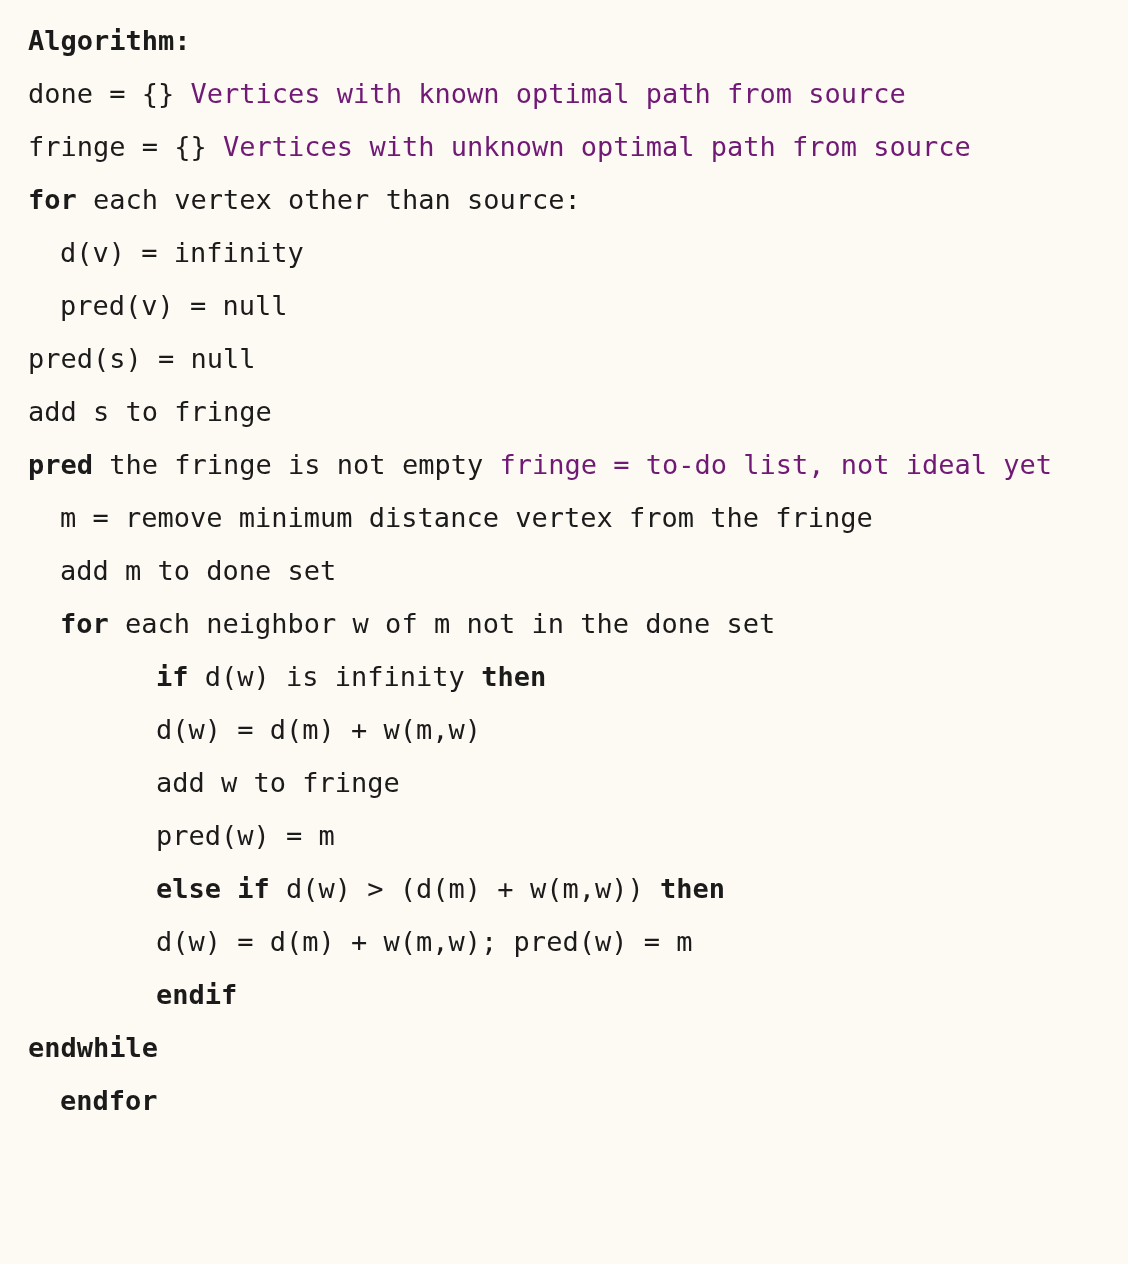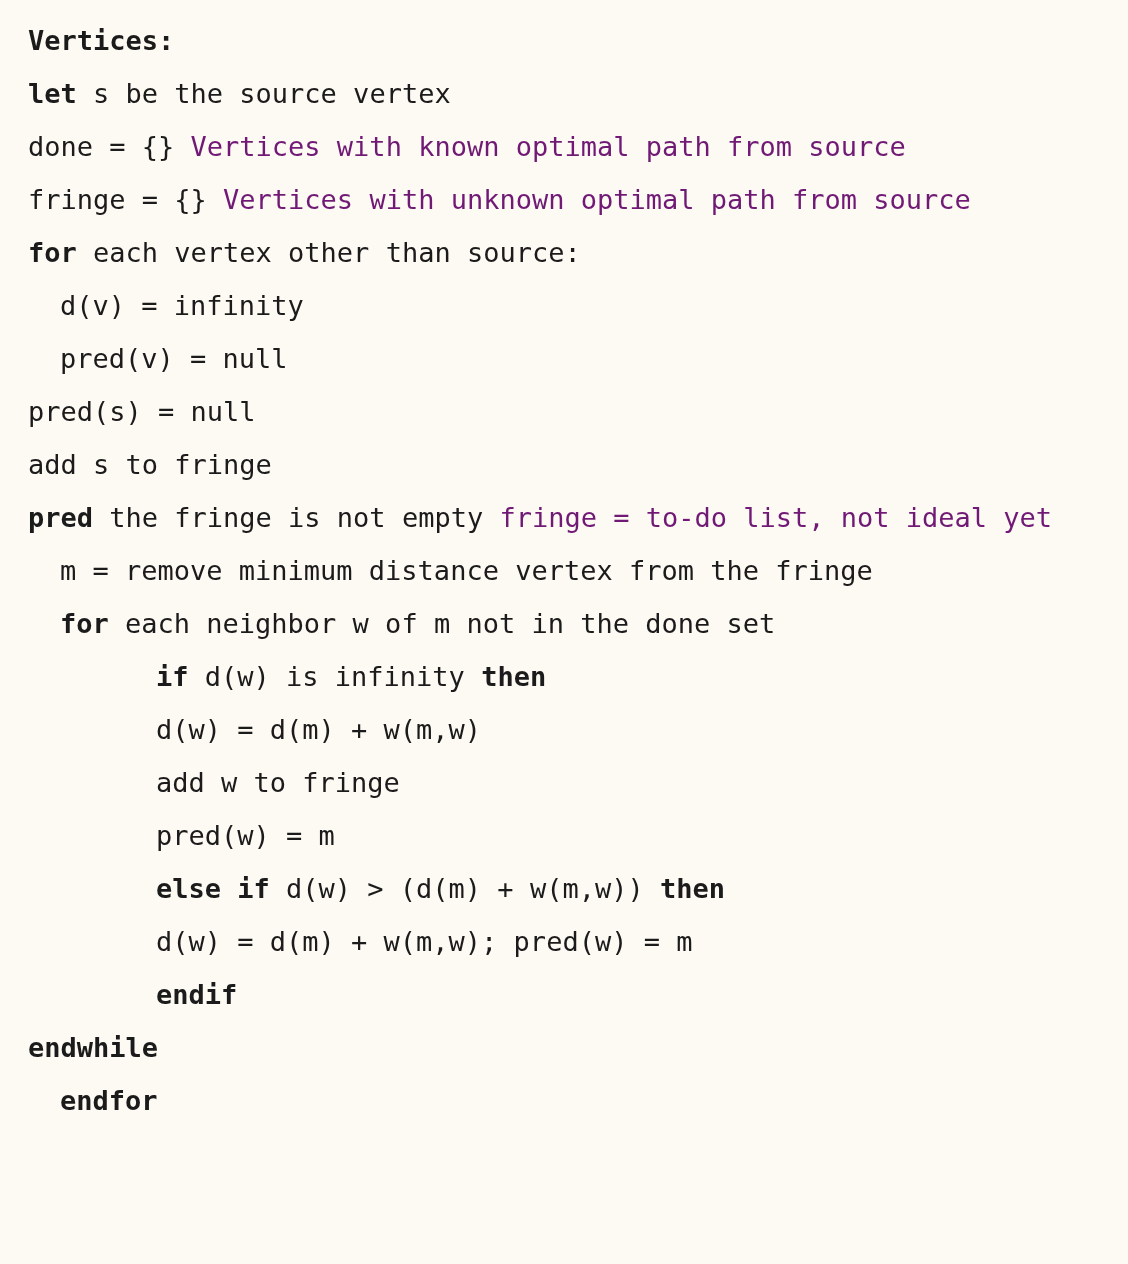--- a/index.html
+++ b/index.html
@@ -32,32 +32,32 @@
   .ind1 { padding-left: 32px; }
   .ind3 { padding-left: 128px; }
   .title {
     font-weight: bold;
   }
 </style>
 </head>
 <body>
 
 <div id="pseudocode">
-  <div class="line title">Vertices:</div>
+  <div class="line title">Algorithm:</div>
   <div id="lines">
-      <div class="line ind0"><span class="kw">let</span><span> s be the source vertex</span></div>
       <div class="line ind0"><span>done = {} </span><span class="cmt">Vertices with known optimal path from source</span></div>
       <div class="line ind0"><span>fringe = {} </span><span class="cmt">Vertices with unknown optimal path from source</span></div>
       <div class="line ind0"><span class="kw">for</span><span> each vertex other than source:</span></div>
       <div class="line ind1"><span>d(v) = infinity</span></div>
       <div class="line ind1"><span>pred(v) = null</span></div>
       <div class="line ind0"><span>pred(s) = null</span></div>
       <div class="line ind0"><span>add s to fringe</span></div>
       <div class="line ind0"><span class="kw">pred</span><span> the fringe is not empty </span><span class="cmt">fringe = to-do list, not ideal yet</span></div>
       <div class="line ind1"><span>m = remove minimum distance vertex from the fringe</span></div>
+      <div class="line ind1"><span>add m to done set</span></div>
       <div class="line ind1"><span class="kw">for</span><span> each neighbor w of m not in the done set</span></div>
       <div class="line ind3"><span class="kw">if</span><span> d(w) is infinity </span><span class="kw">then</span></div>
       <div class="line ind3"><span>d(w) = d(m) + w(m,w)</span></div>
       <div class="line ind3"><span>add w to fringe</span></div>
       <div class="line ind3"><span>pred(w) = m</span></div>
       <div class="line ind3"><span class="kw">else if</span><span> d(w) &gt; (d(m) + w(m,w)) </span><span class="kw">then</span></div>
       <div class="line ind3"><span>d(w) = d(m) + w(m,w); pred(w) = m</span></div>
       <div class="line ind3"><span class="kw">endif</span></div>
       <div class="line ind0"><span class="kw">endwhile</span></div>
       <div class="line ind1"><span class="kw">endfor</span></div>

